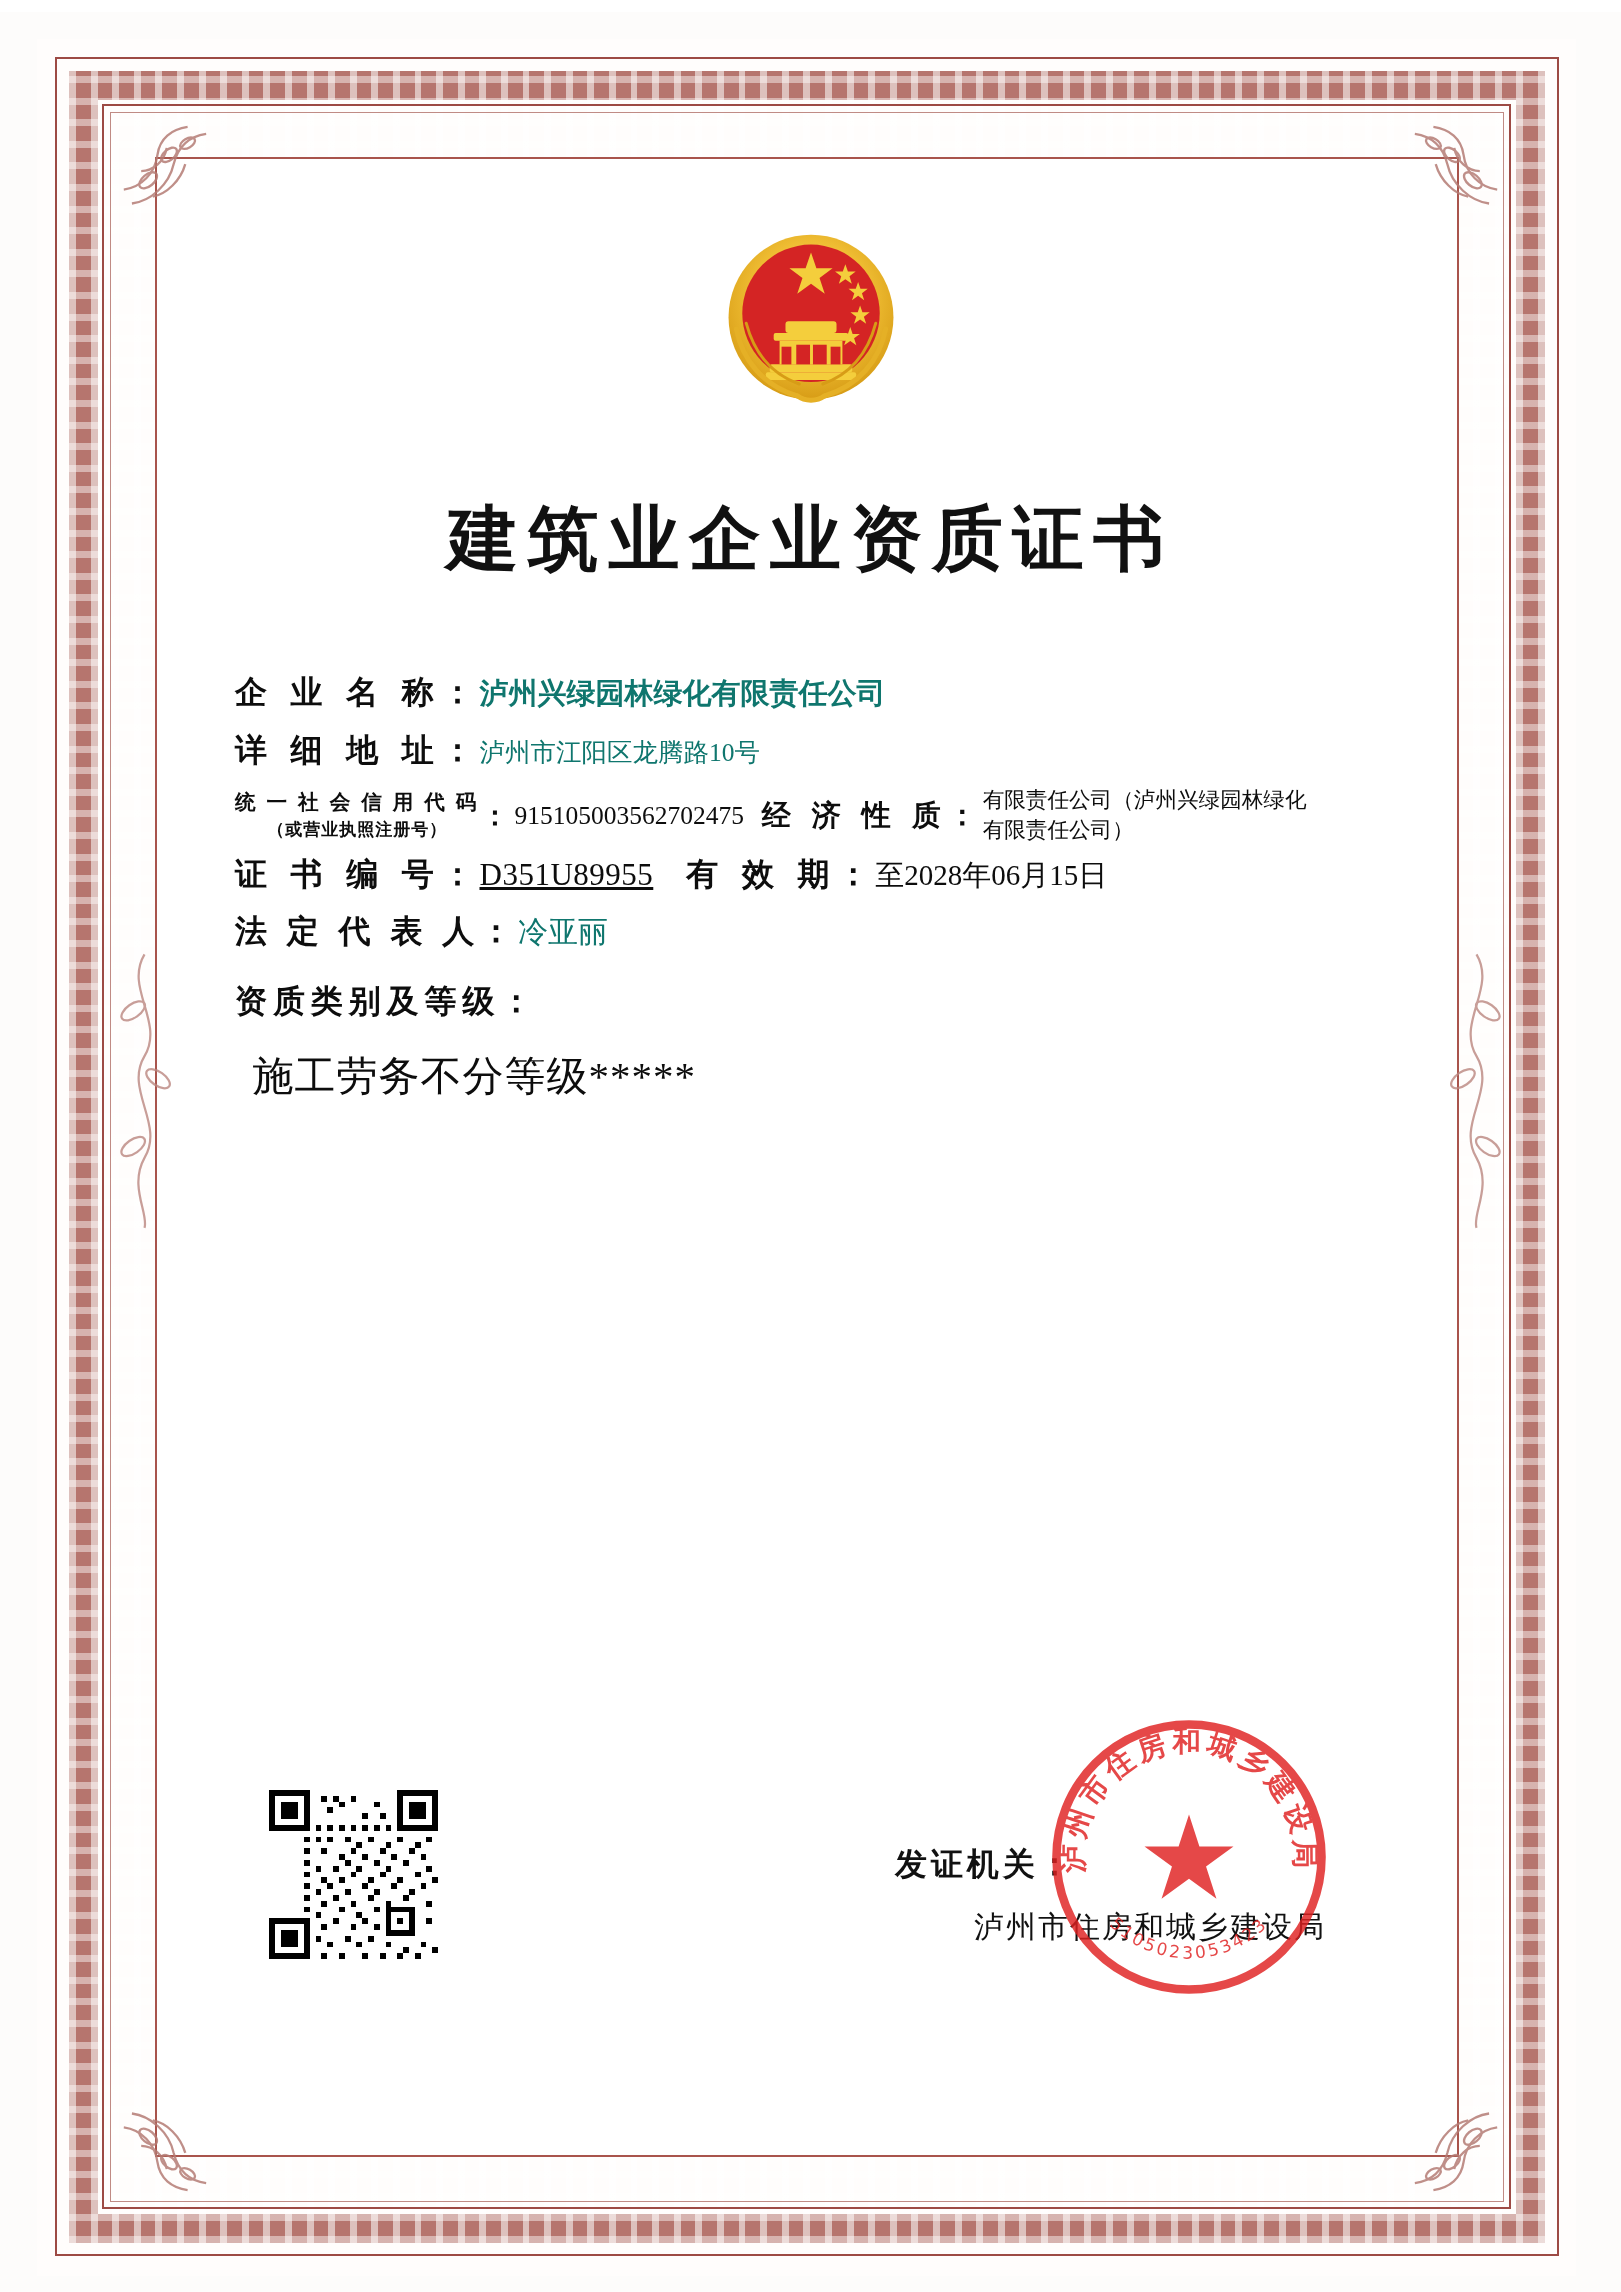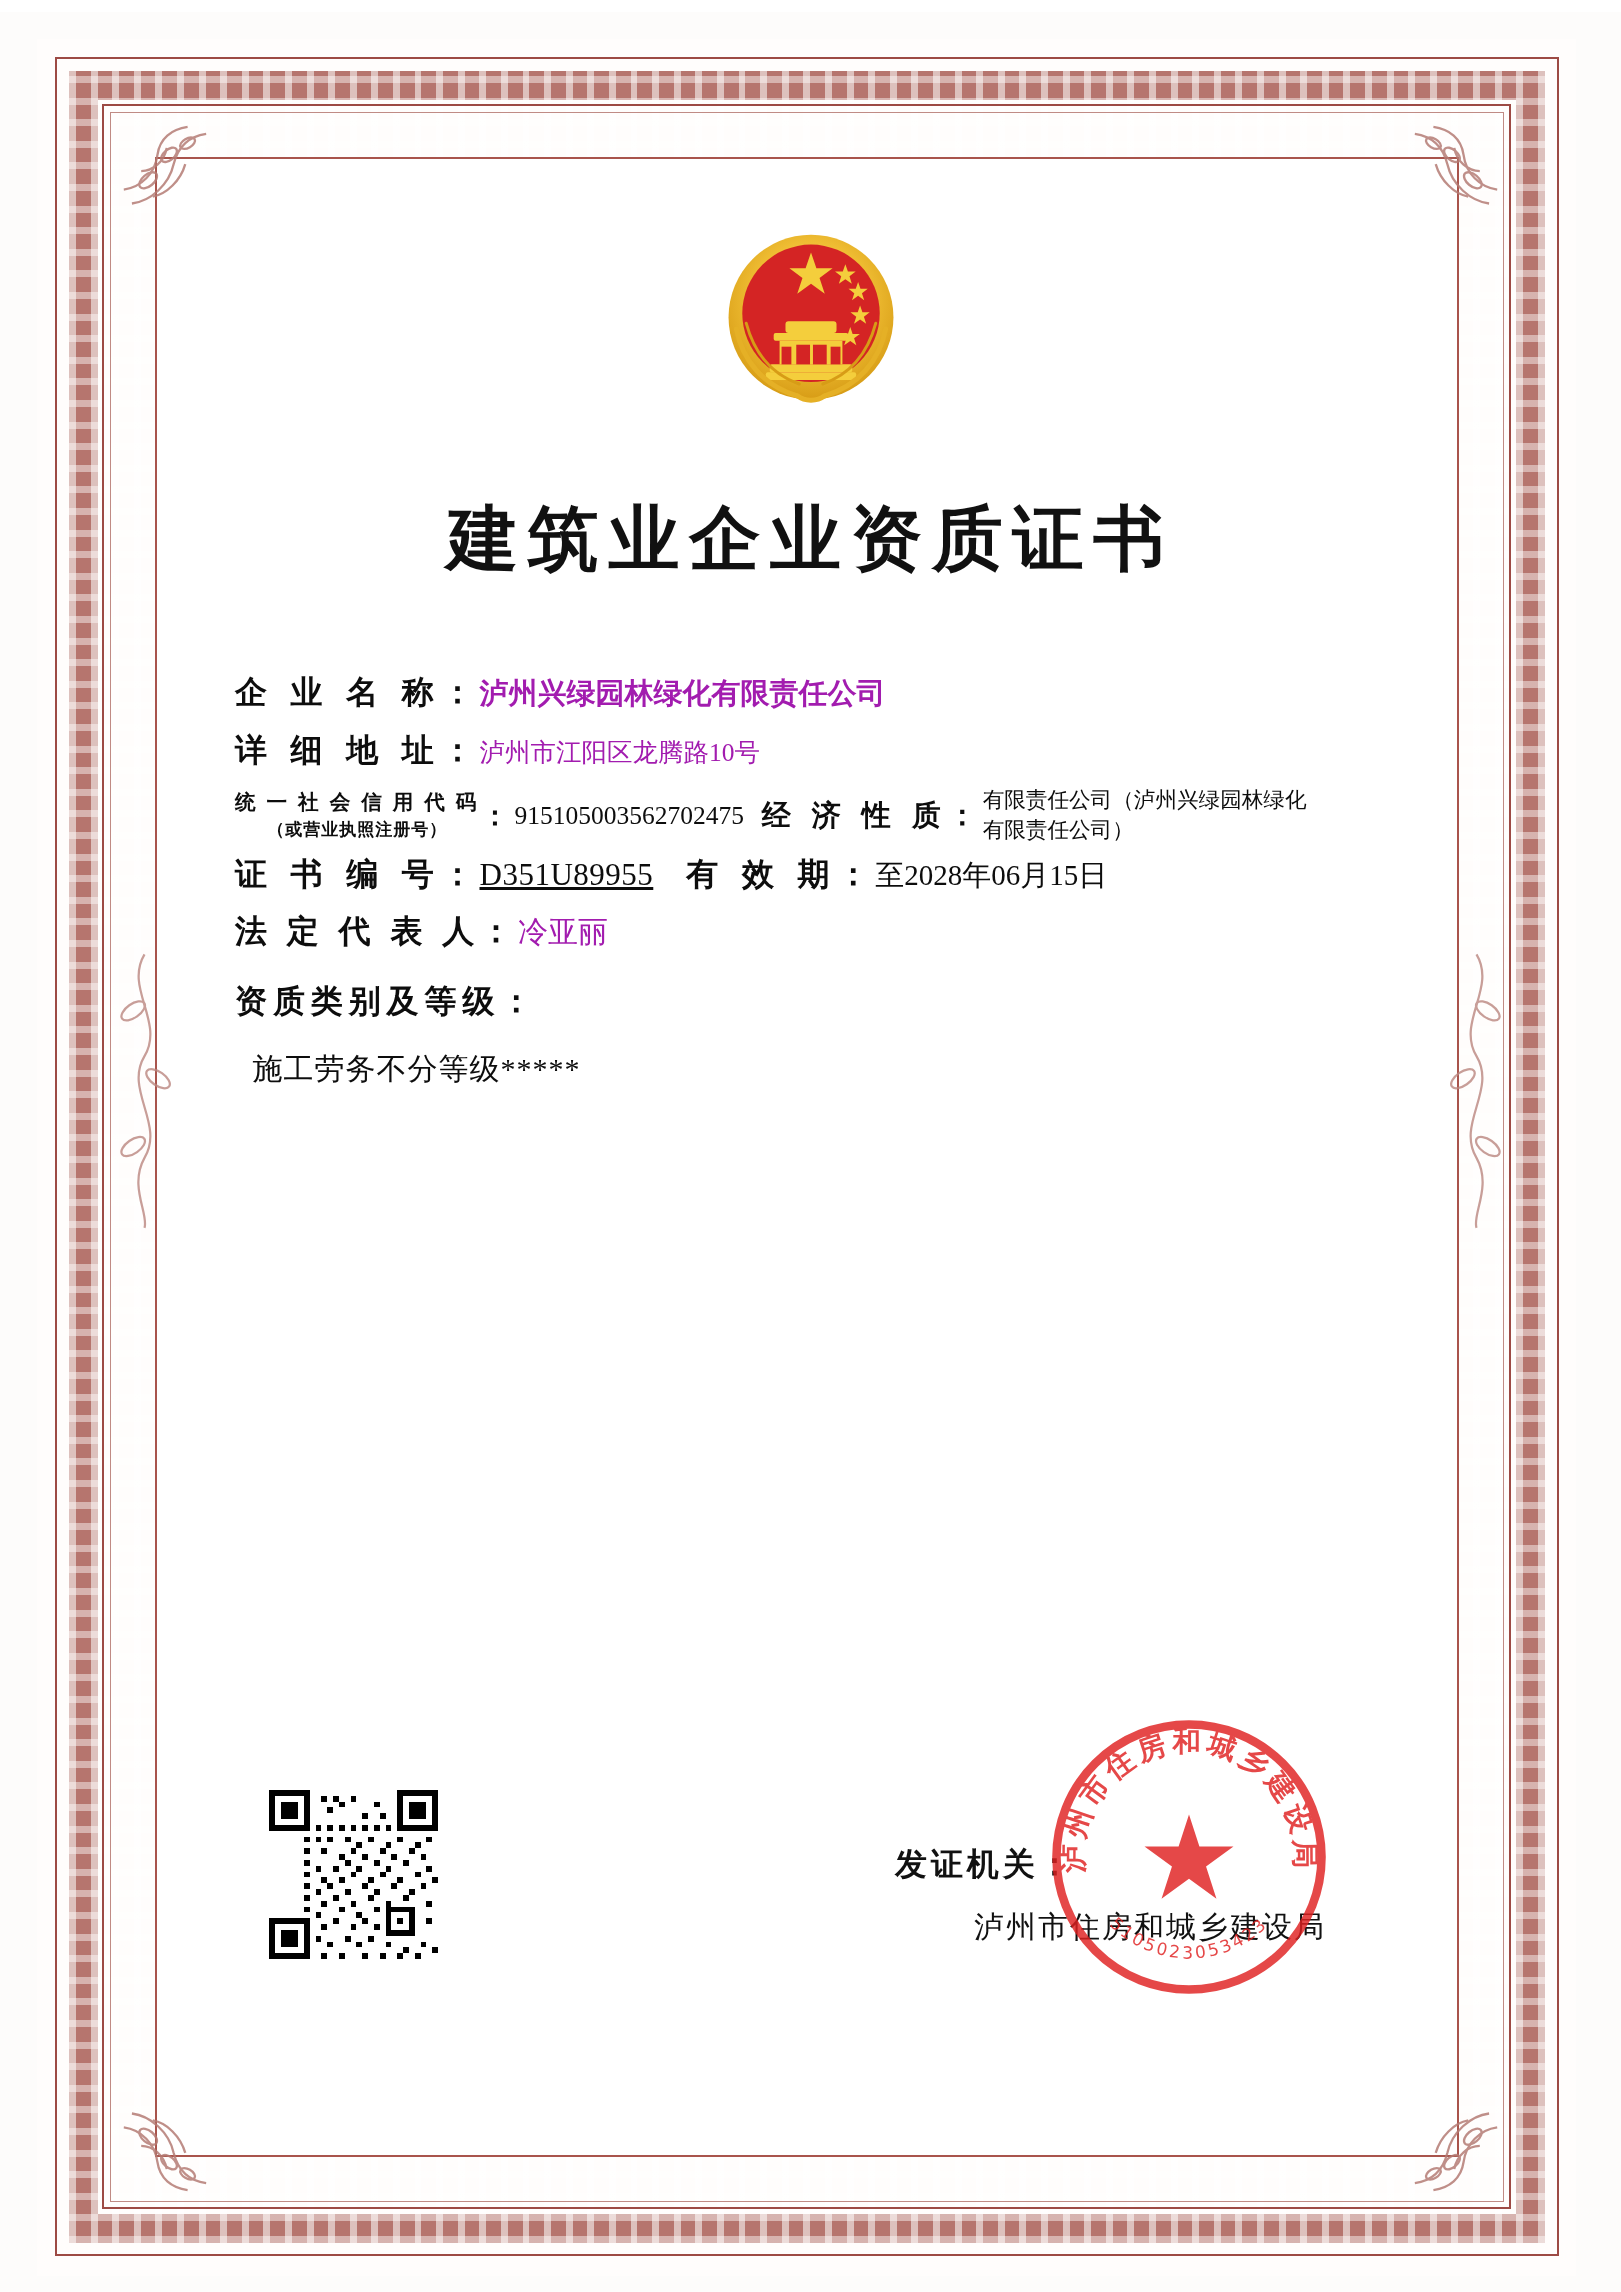--- a/index.html
+++ b/index.html
@@ -167,21 +167,21 @@
     white-space: nowrap;
   }
   .flabel.tight { letter-spacing: 5.9px; }
   .fcolon {
     font-weight: bold;
     font-size: 32px;
     margin-right: 5.9px;
   }
   .fvalue {
     font-size: 27.4px;
-    color: #a21caf;
+    color: #0f766e;
     white-space: nowrap;
   }
   .fvalue.big { font-size: 30px; }
 
   .row-name .fvalue { font-size: 29px; font-weight: 600; }
   .row-addr .fvalue { font-size: 25.5px; }
 
   
   .row-credit {
     display: flex;
@@ -226,21 +226,21 @@
   .row-cert .valid-label { font-weight: bold; font-size: 32px; letter-spacing: 7.8px; white-space: nowrap; }
   .row-cert .valid-value { font-size: 29px; }
 
   .qual-head {
     font-weight: bold;
     font-size: 32px;
     letter-spacing: 5.9px;
     margin-top: 25.5px;
   }
   .qual-body {
-    font-size: 30px;
+    font-size: 41px;
     margin-top: 25.5px;
     margin-left: 17.6px;
     letter-spacing: 1px;
   }
 
   
   .qr {
     position: absolute;
     left: 269px;
     top: 1778px;

